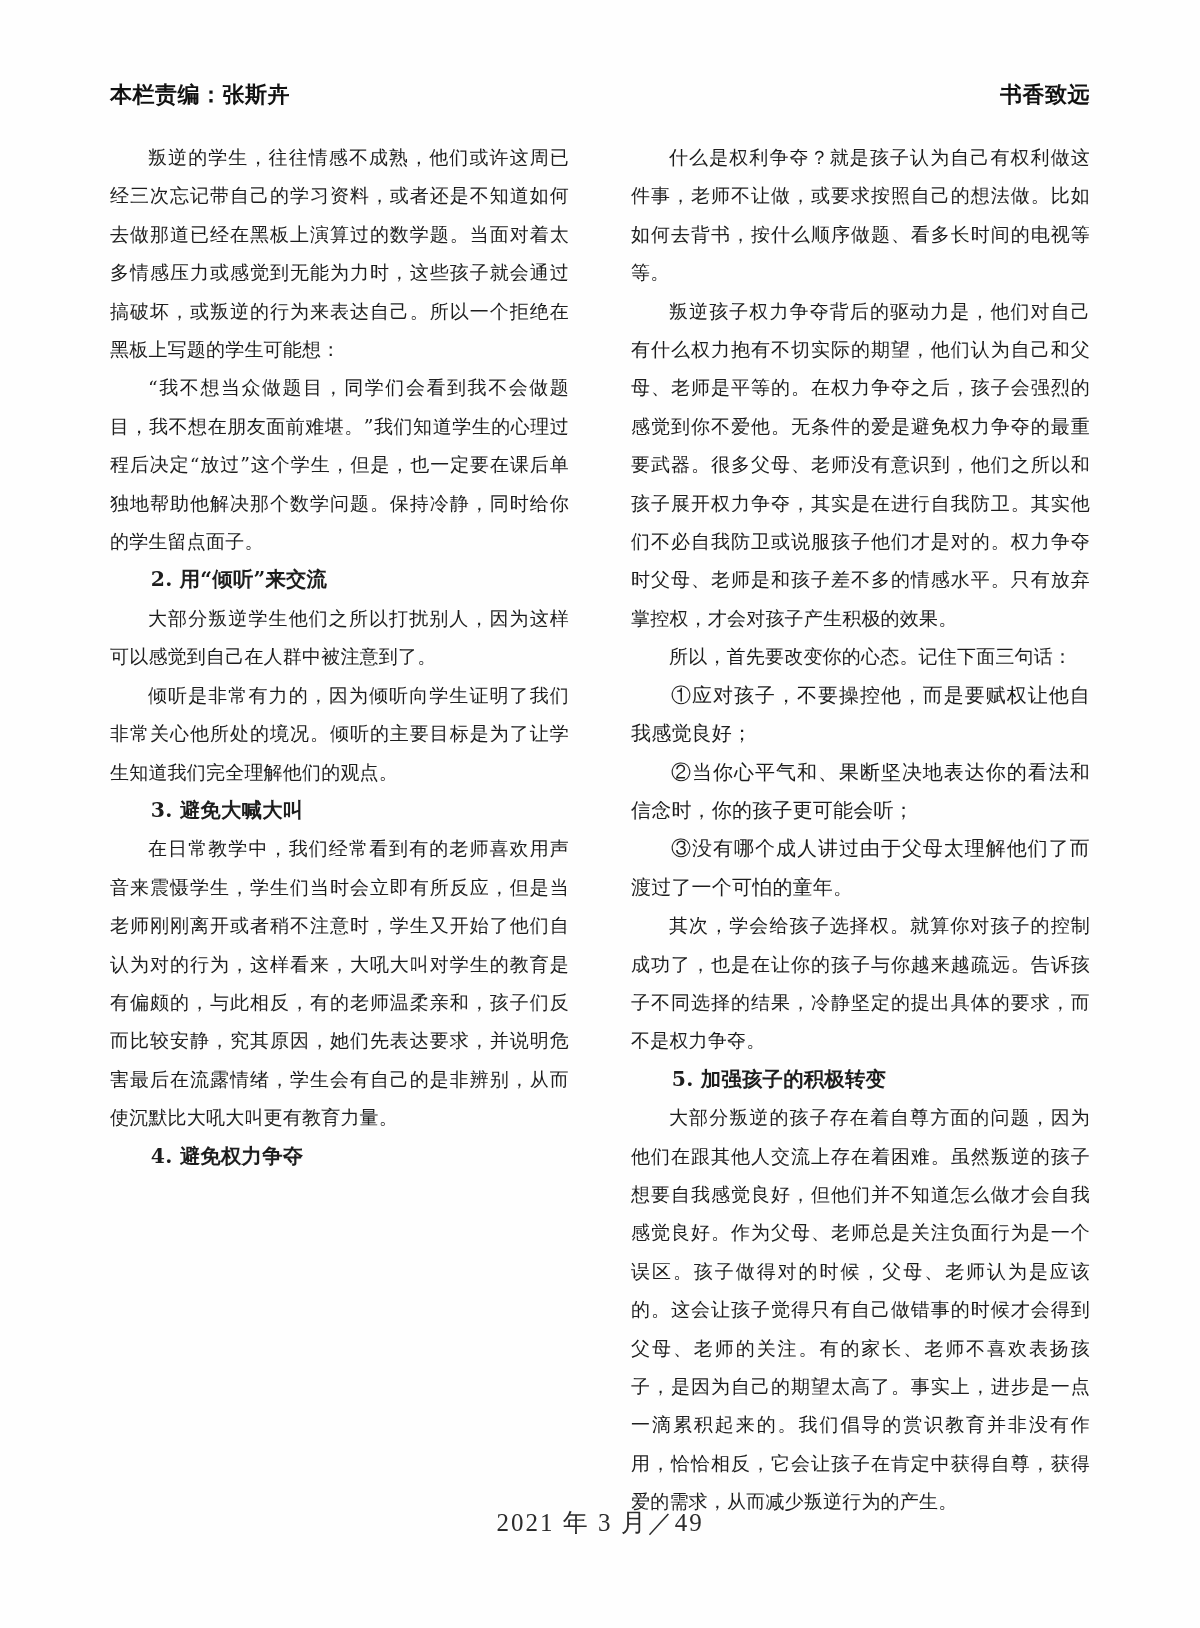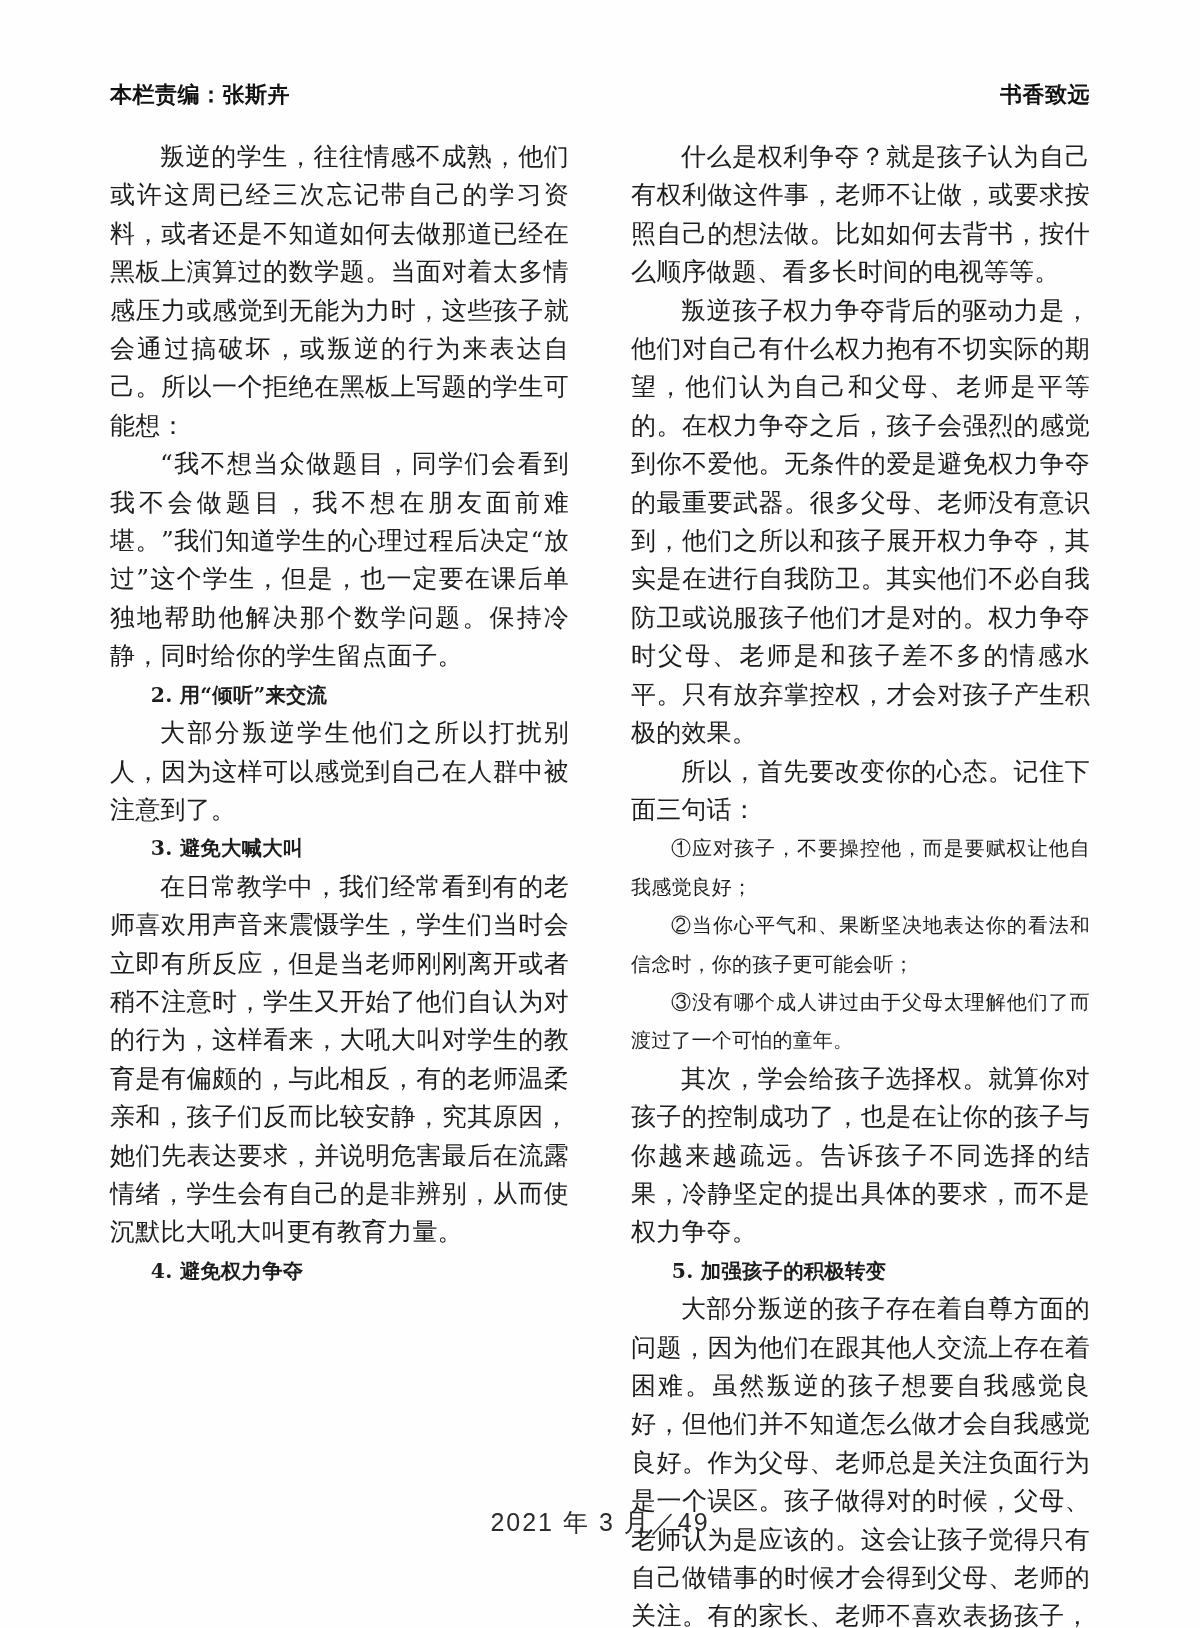--- a/index.html
+++ b/index.html
@@ -51,21 +51,21 @@
     display: flex;
     gap: 62px;
   }
   .col {
     width: 459px;
     display: block;
   }
 
   p.para {
     margin: 0;
-    font-size: 25px;
+    font-size: 19px;
     line-height: 38.4px;
     text-align: justify;
     text-justify: inter-ideograph;
     text-indent: 2em;
     letter-spacing: 0.2px;
     color: #1d1d1d;
     word-break: break-all;
   }
   p.heading {
     margin: 0;
@@ -89,21 +89,21 @@
     word-break: break-all;
   }
 
   
   .footer {
     position: absolute;
     left: 0;
     right: 0;
     top: 1506px;
     text-align: center;
-    font-family: Liberation Sans, sans-serif;
+    font-family: Liberation Serif, serif;
     font-size: 25px;
     letter-spacing: 2px;
     color: #2b2b2b;
   }
 </style>
 </head>
 <body>
 
 <div class="page">
 
@@ -111,20 +111,21 @@
     <span class="rh-left">本栏责编：张斯卉</span>
     <span class="rh-right">书香致远</span>
   </div>
 
   <div class="columns">
     <div class="col">
       <p class="para">叛逆的学生，往往情感不成熟，他们或许这周已经三次忘记带自己的学习资料，或者还是不知道如何去做那道已经在黑板上演算过的数学题。当面对着太多情感压力或感觉到无能为力时，这些孩子就会通过搞破坏，或叛逆的行为来表达自己。所以一个拒绝在黑板上写题的学生可能想：</p>
       <p class="para">“我不想当众做题目，同学们会看到我不会做题目，我不想在朋友面前难堪。”我们知道学生的心理过程后决定“放过”这个学生，但是，也一定要在课后单独地帮助他解决那个数学问题。保持冷静，同时给你的学生留点面子。</p>
       <p class="heading">2. 用“倾听”来交流</p>
       <p class="para">大部分叛逆学生他们之所以打扰别人，因为这样可以感觉到自己在人群中被注意到了。</p>
+      <p class="para">倾听是非常有力的，因为倾听向学生证明了我们非常关心他所处的境况。倾听的主要目标是为了让学生知道我们完全理解他们的观点。</p>
       <p class="heading">3. 避免大喊大叫</p>
       <p class="para">在日常教学中，我们经常看到有的老师喜欢用声音来震慑学生，学生们当时会立即有所反应，但是当老师刚刚离开或者稍不注意时，学生又开始了他们自认为对的行为，这样看来，大吼大叫对学生的教育是有偏颇的，与此相反，有的老师温柔亲和，孩子们反而比较安静，究其原因，她们先表达要求，并说明危害最后在流露情绪，学生会有自己的是非辨别，从而使沉默比大吼大叫更有教育力量。</p>
       <p class="heading">4. 避免权力争夺</p>
     </div>
 
     <div class="col">
       <p class="para">什么是权利争夺？就是孩子认为自己有权利做这件事，老师不让做，或要求按照自己的想法做。比如如何去背书，按什么顺序做题、看多长时间的电视等等。</p>
       <p class="para">叛逆孩子权力争夺背后的驱动力是，他们对自己有什么权力抱有不切实际的期望，他们认为自己和父母、老师是平等的。在权力争夺之后，孩子会强烈的感觉到你不爱他。无条件的爱是避免权力争夺的最重要武器。很多父母、老师没有意识到，他们之所以和孩子展开权力争夺，其实是在进行自我防卫。其实他们不必自我防卫或说服孩子他们才是对的。权力争夺时父母、老师是和孩子差不多的情感水平。只有放弃掌控权，才会对孩子产生积极的效果。</p>
       <p class="para">所以，首先要改变你的心态。记住下面三句话：</p>
       <p class="listitem">①应对孩子，不要操控他，而是要赋权让他自我感觉良好；</p>

